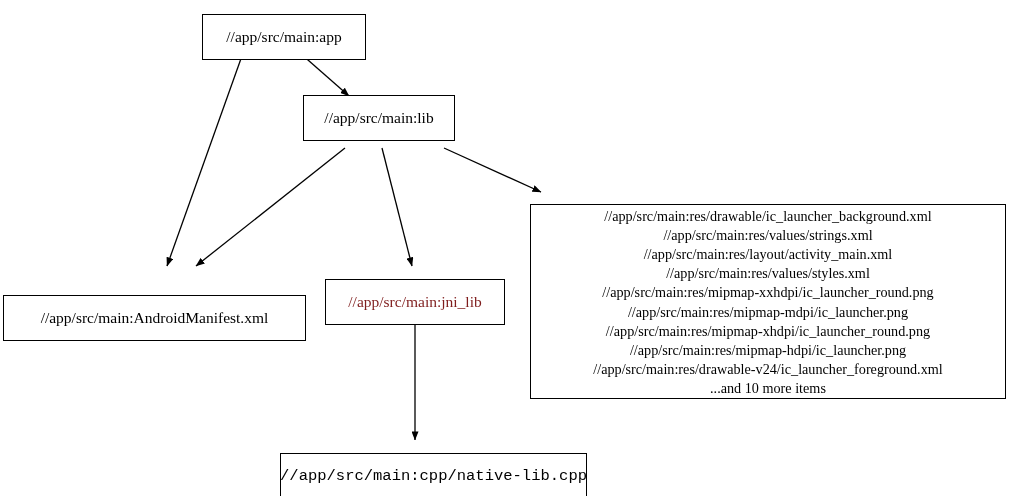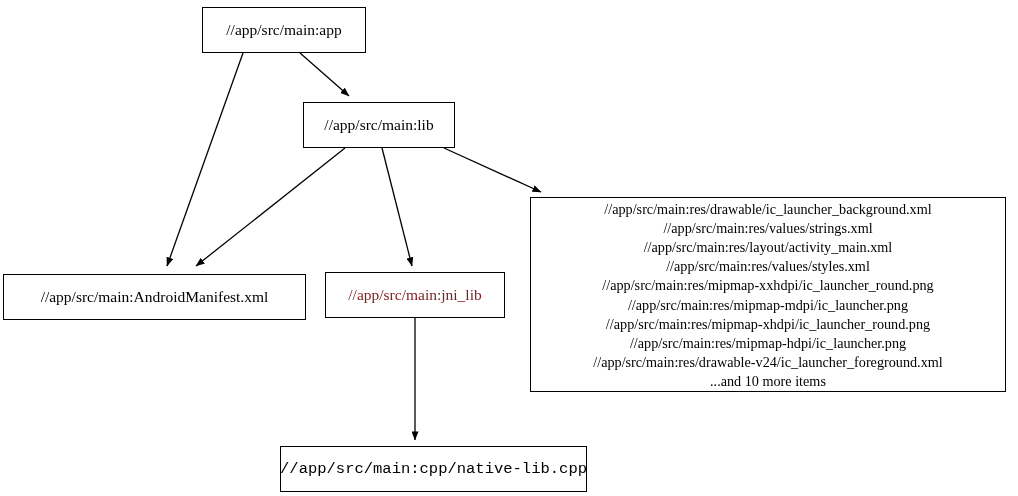--- a/index.html
+++ b/index.html
@@ -27,20 +27,21 @@
   .node {
     position: absolute;
     box-sizing: border-box;
     border: 1.2px solid #000000;
     background: #ffffff;
     display: flex;
     align-items: center;
     justify-content: center;
     text-align: center;
     color: #000000;
+    margin-top: 7px;
   }
   .node-label {
     display: block;
     white-space: pre;
     line-height: 1.18;
     font-size: 15.5px;
     color: #000000;
   }
   .node-multiline .node-label {
     font-size: 14.2px;
@@ -65,24 +66,24 @@
         <line x1="382" y1="148" x2="412" y2="266" stroke="#000000" stroke-width="1.3" marker-end="url(#arrowhead)"></line>
         <line x1="444" y1="148" x2="541" y2="192" stroke="#000000" stroke-width="1.3" marker-end="url(#arrowhead)"></line>
         <line x1="415" y1="318" x2="415" y2="440" stroke="#000000" stroke-width="1.3" marker-end="url(#arrowhead)"></line>
       </g>
   </svg>
 
   <div id="nodes-group">
       <div class="node" style="left: 202px; top: 7px; width: 164px; height: 46px; border-color: rgb(0, 0, 0);">
         <span class="node-label" style="color: rgb(0, 0, 0);">//app/src/main:app</span>
       </div>
-      <div class="node" style="left: 303px; top: 102px; width: 152px; height: 46px; border-color: rgb(0, 0, 0);">
+      <div class="node" style="left: 303px; top: 88px; width: 152px; height: 46px; border-color: rgb(0, 0, 0);">
         <span class="node-label" style="color: rgb(0, 0, 0);">//app/src/main:lib</span>
       </div>
-      <div class="node" style="left: 3px; top: 274px; width: 303px; height: 46px; border-color: rgb(0, 0, 0);">
+      <div class="node" style="left: 3px; top: 288px; width: 303px; height: 46px; border-color: rgb(0, 0, 0);">
         <span class="node-label" style="color: rgb(0, 0, 0);">//app/src/main:AndroidManifest.xml</span>
       </div>
       <div class="node" style="left: 325px; top: 272px; width: 180px; height: 46px; border-color: rgb(0, 0, 0);">
         <span class="node-label" style="color: #7f1d1d;">//app/src/main:jni_lib</span>
       </div>
       <div class="node node-multiline" style="left: 530px; top: 197px; width: 476px; height: 195px; border-color: rgb(0, 0, 0); align-items: flex-end;">
         <span class="node-label" style="color: rgb(0, 0, 0);">//app/src/main:res/drawable/ic_launcher_background.xml
 //app/src/main:res/values/strings.xml
 //app/src/main:res/layout/activity_main.xml
 //app/src/main:res/values/styles.xml

